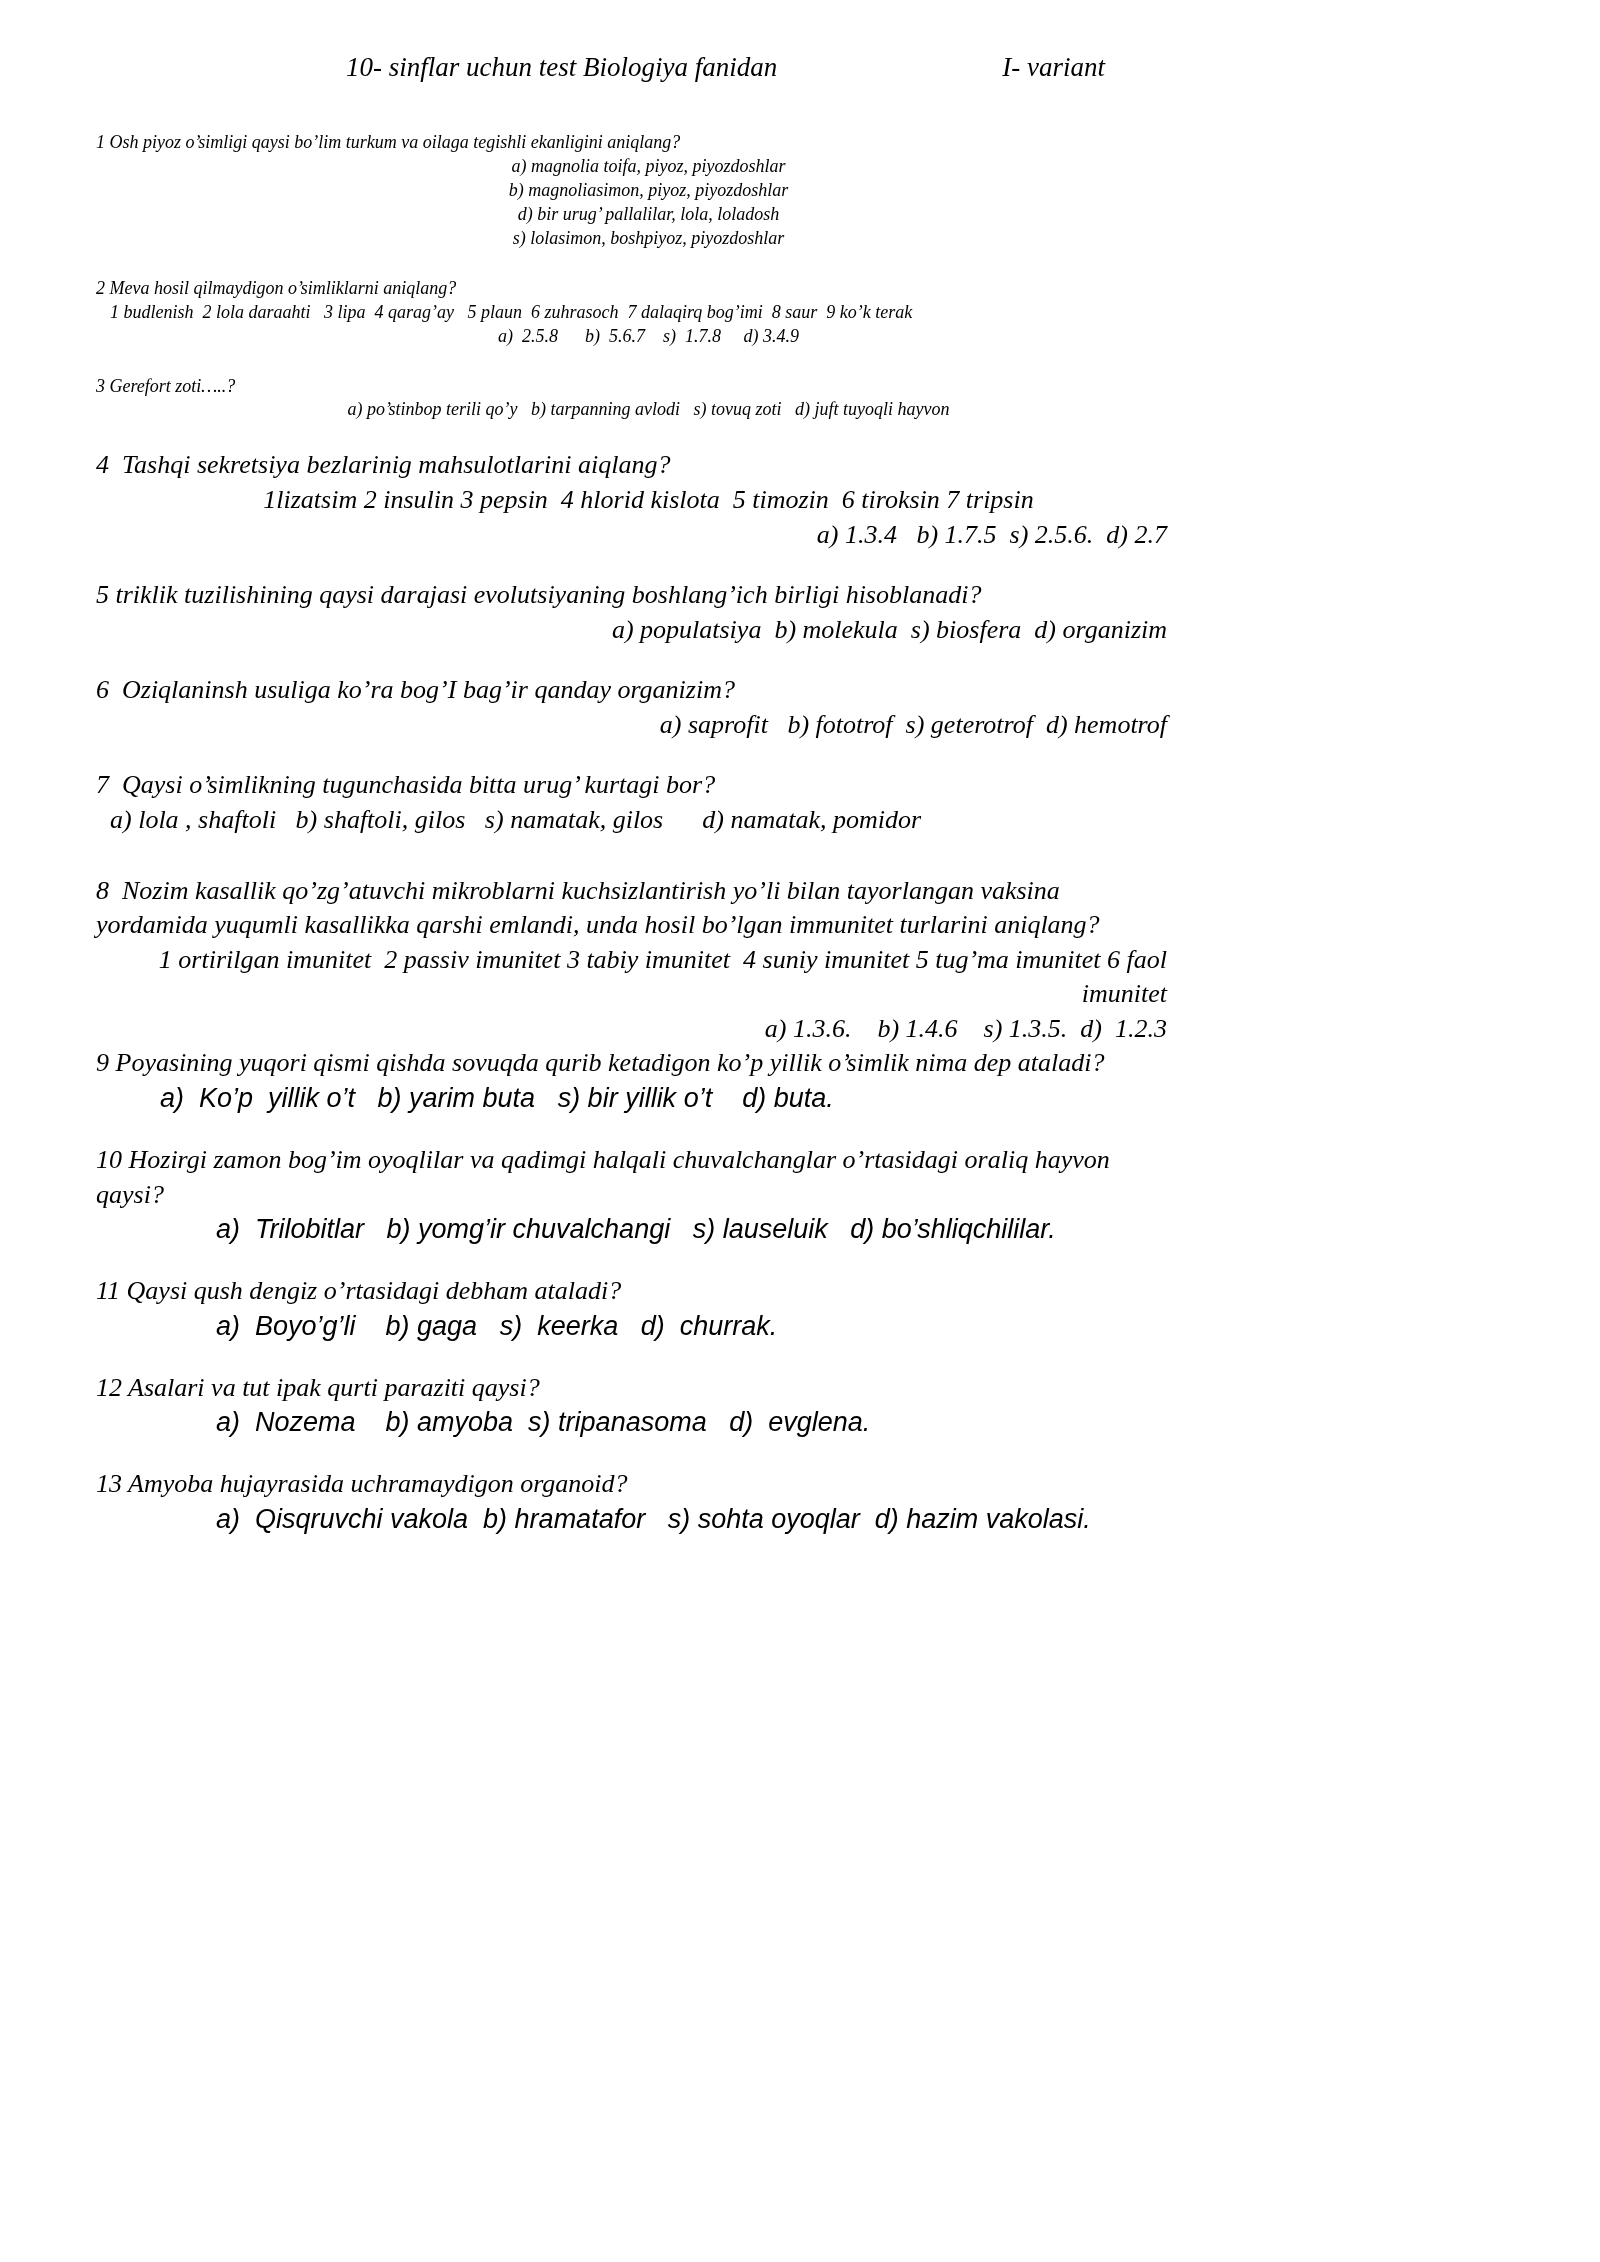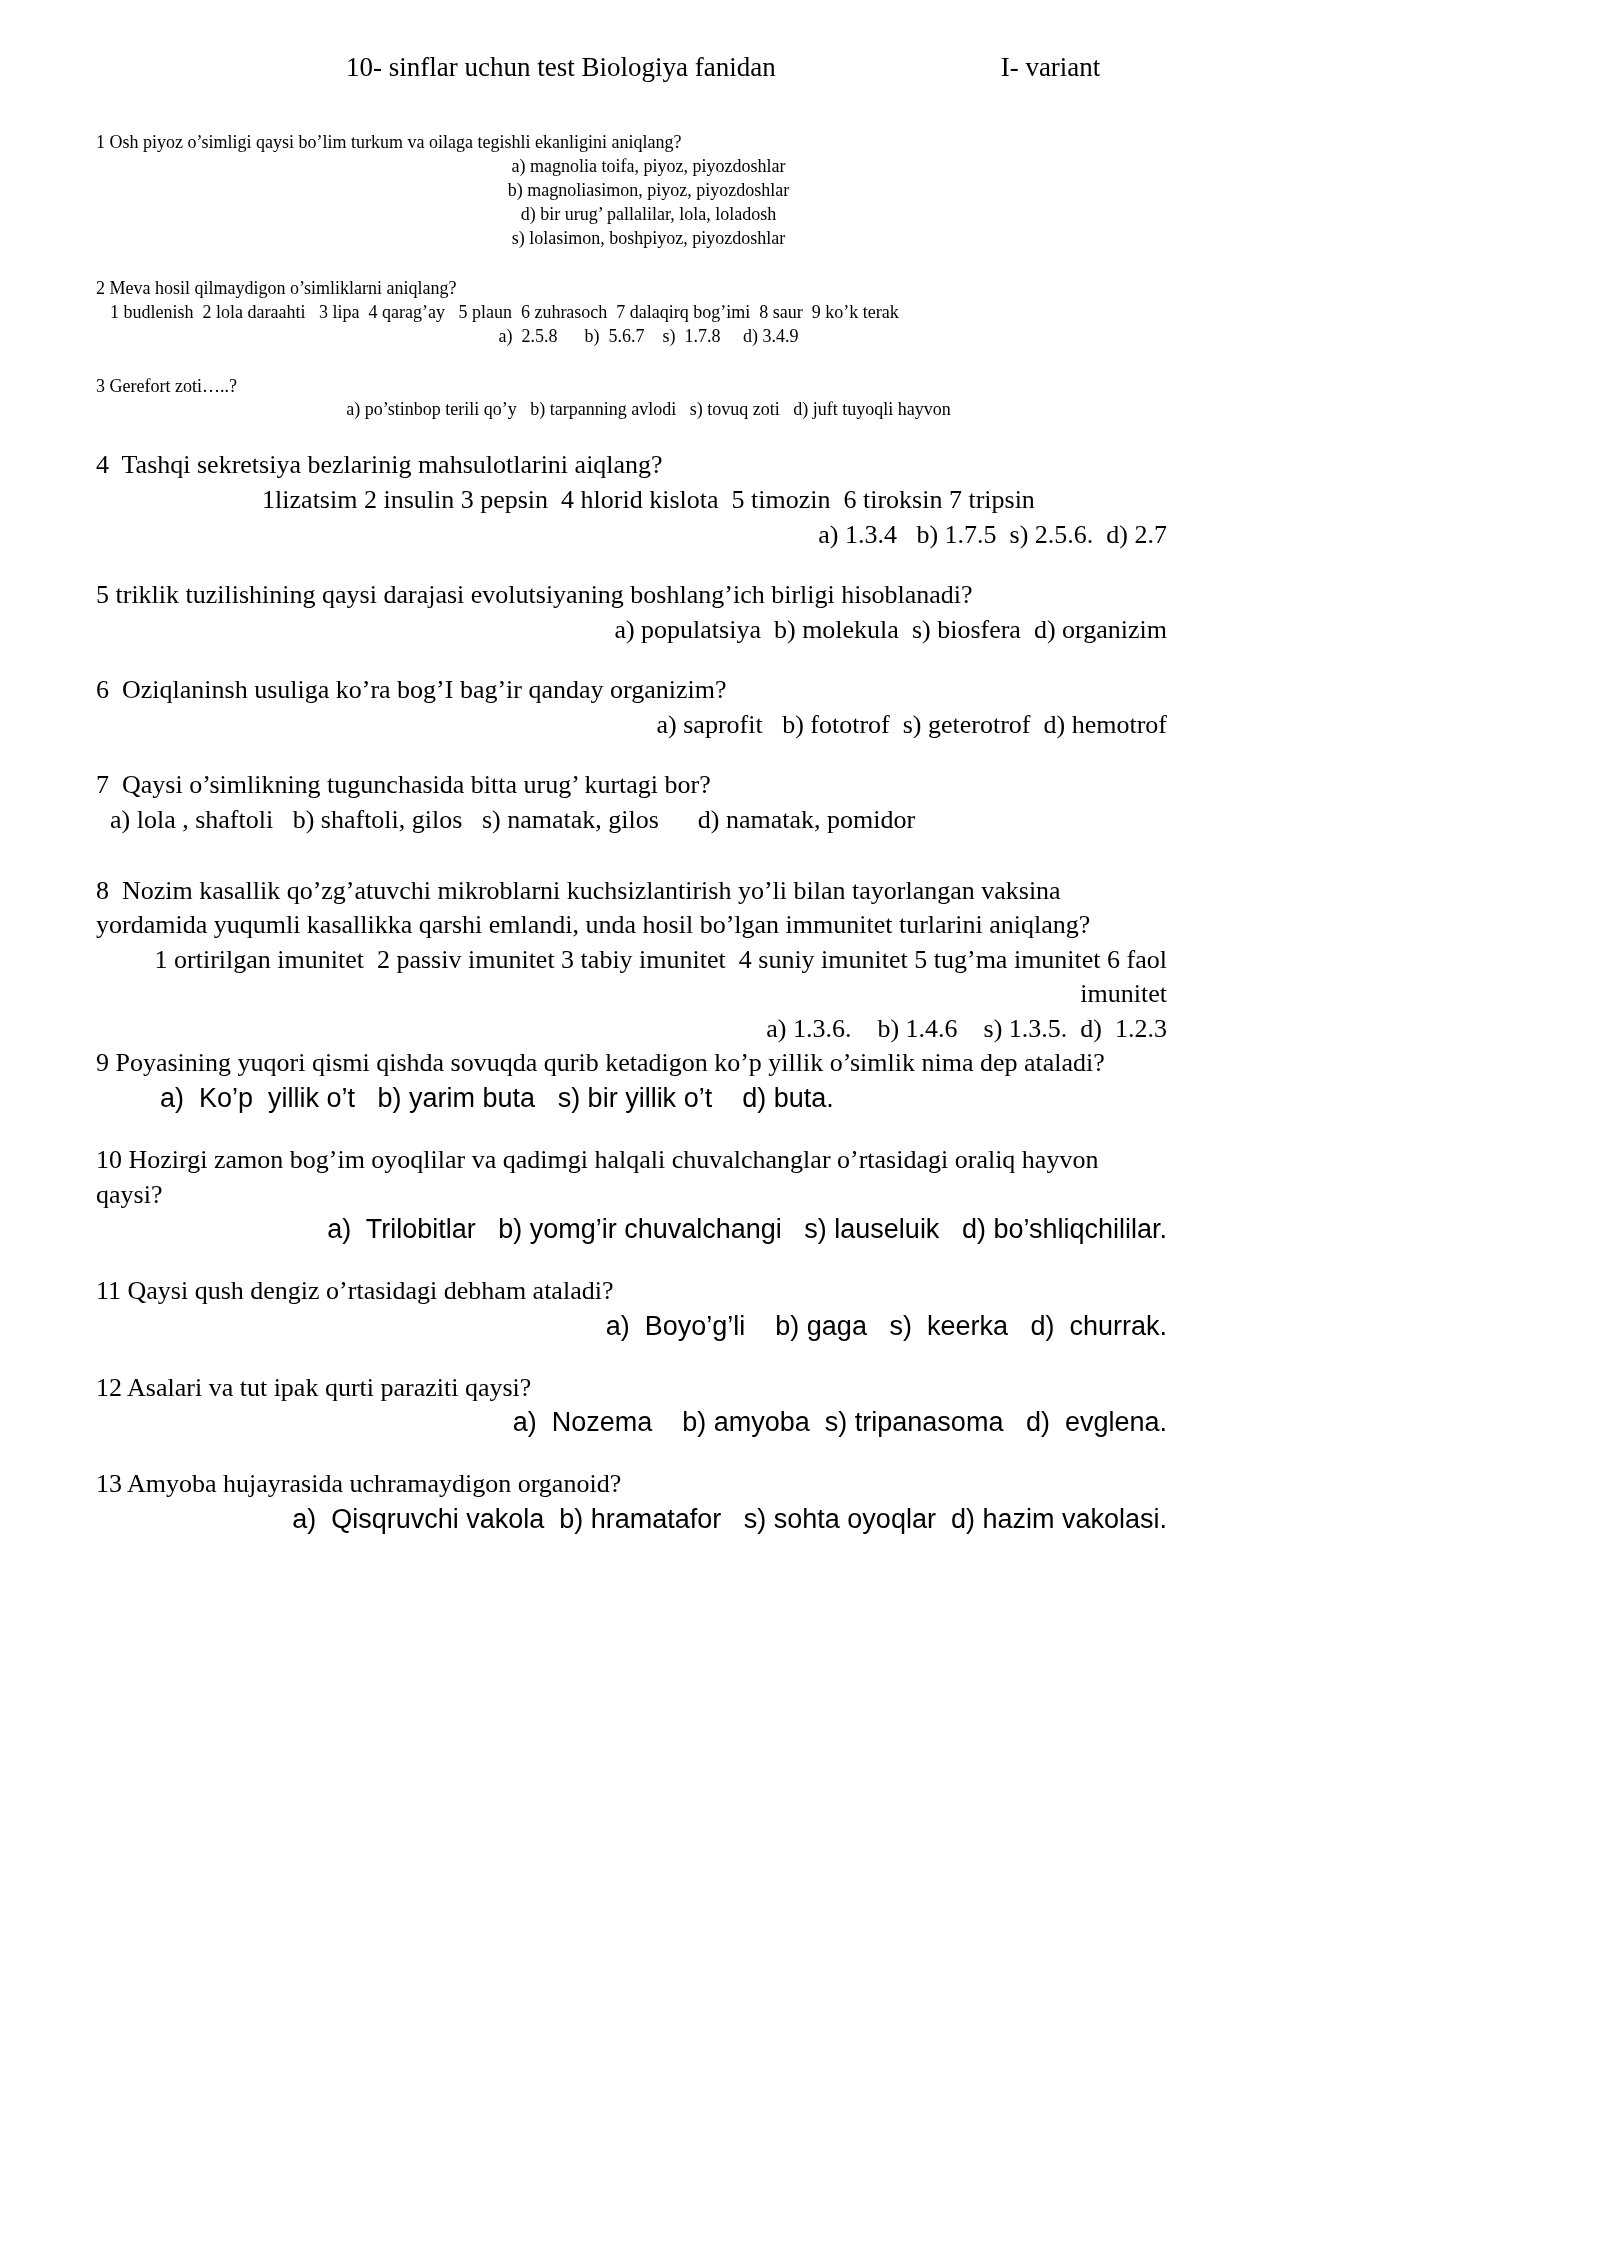--- a/index.html
+++ b/index.html
@@ -12,20 +12,21 @@
     min-height: 2262px;
     font-family: "Liberation Serif", serif;
     color: #000000;
   }
   .page {
     width: 1285px;
     min-height: 2262px;
     box-sizing: border-box;
     padding: 52px 118px 40px 96px;
     position: relative;
+    font-style: italic;
   }
   .header {
     display: flex;
     justify-content: flex-start;
     align-items: baseline;
     font-size: 27px;
     margin-left: 250px;
     margin-bottom: 48px;
     white-space: pre;
   }
@@ -42,21 +43,21 @@
     white-space: pre-wrap;
   }
   .serif-small {
     font-family: "Liberation Serif", serif;
     font-size: 18px;
   }
   .indent2 { padding-left: 34px; text-align: center; }
   .indent3 { padding-left: 14px; }
   .indent4 { padding-left: 8px; text-align: right; }
   .indent5 { padding-left: 64px; }
-  .indent6 { padding-left: 120px; text-align: right; }
+  .indent6 { padding-left: 120px; }
   .big {
     font-size: 26px;
   }
   .sans {
     font-family: "Liberation Sans", sans-serif;
     font-size: 27px;
   }
   .tight { margin-bottom: 0; margin-top: 36px; }
 </style>
 </head>

